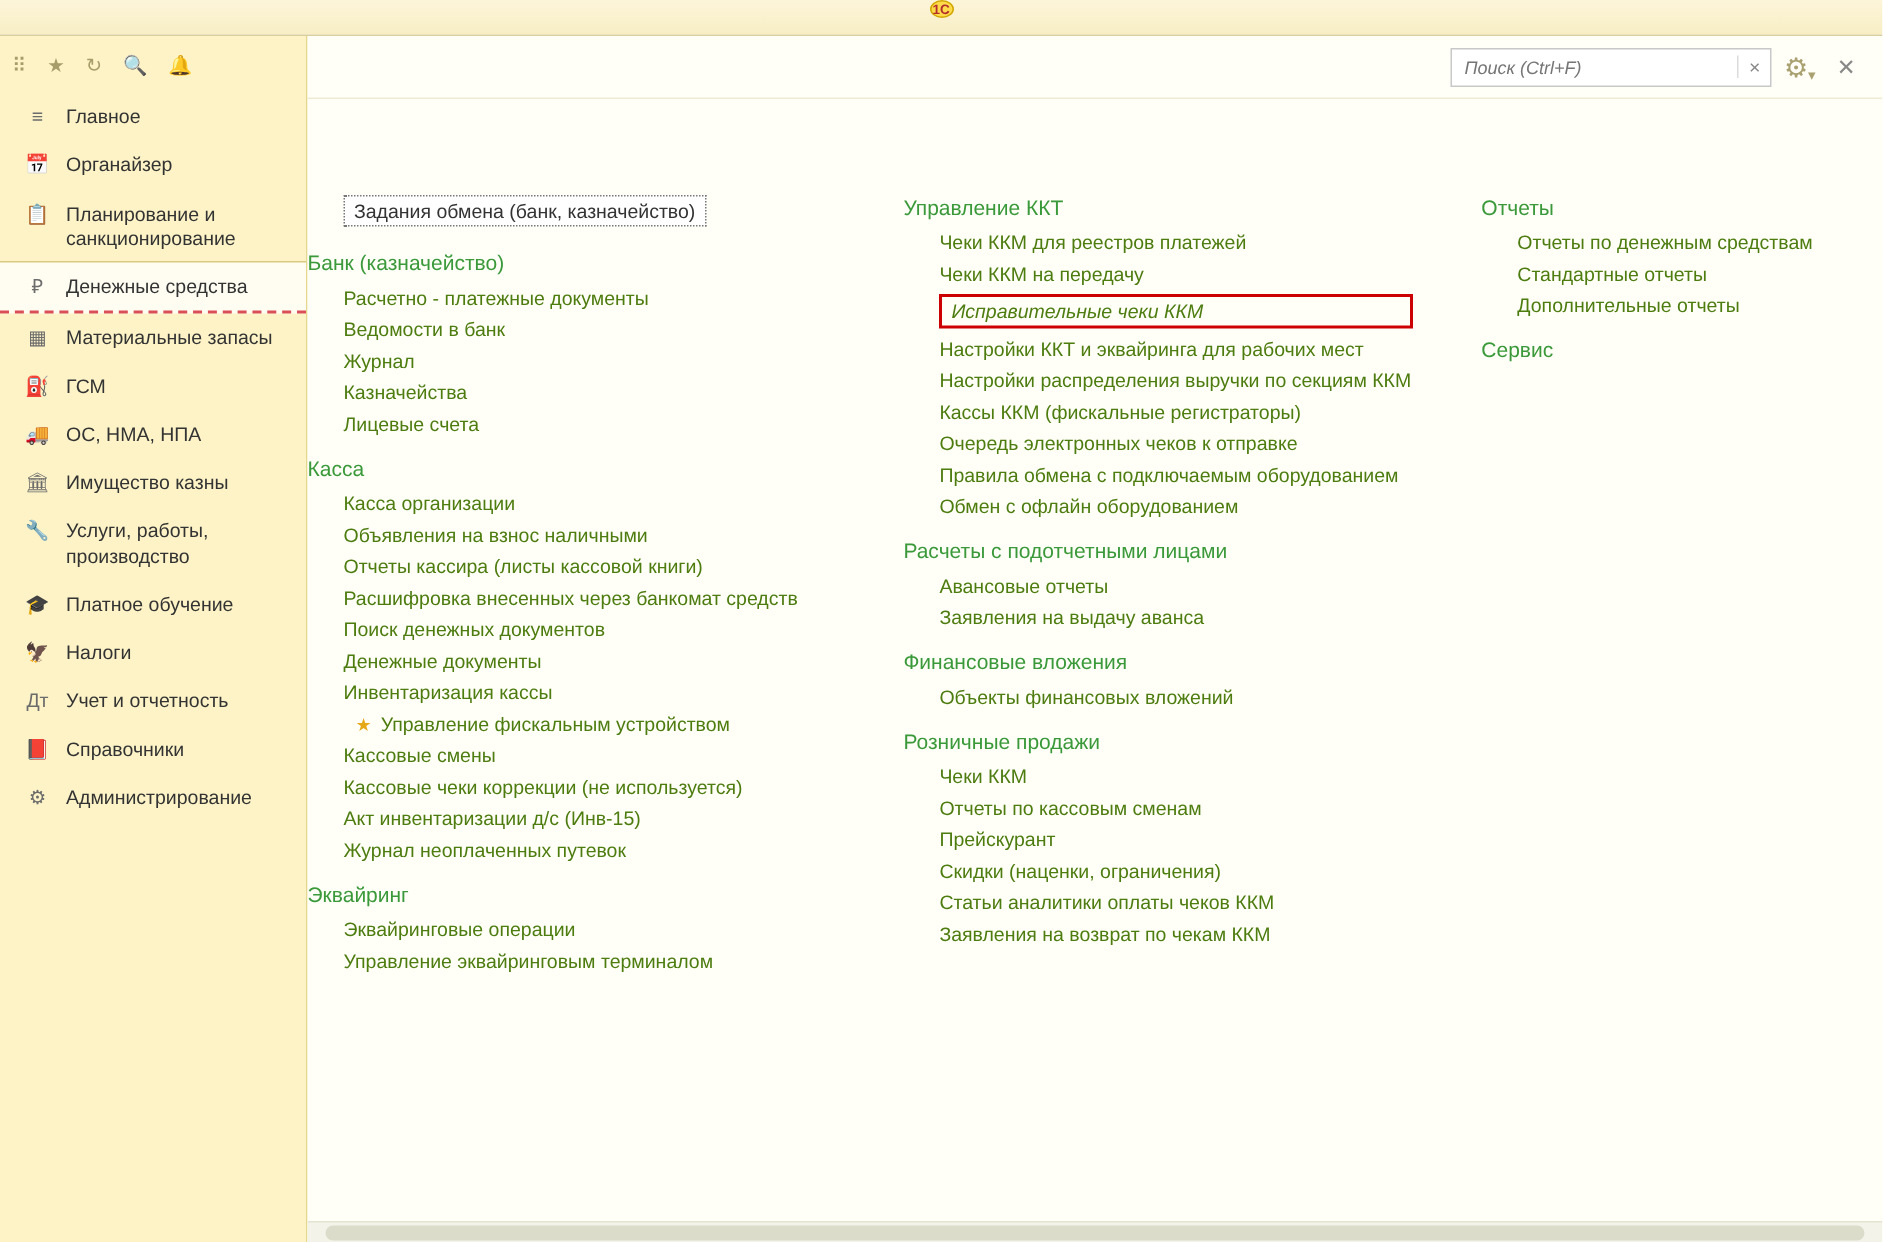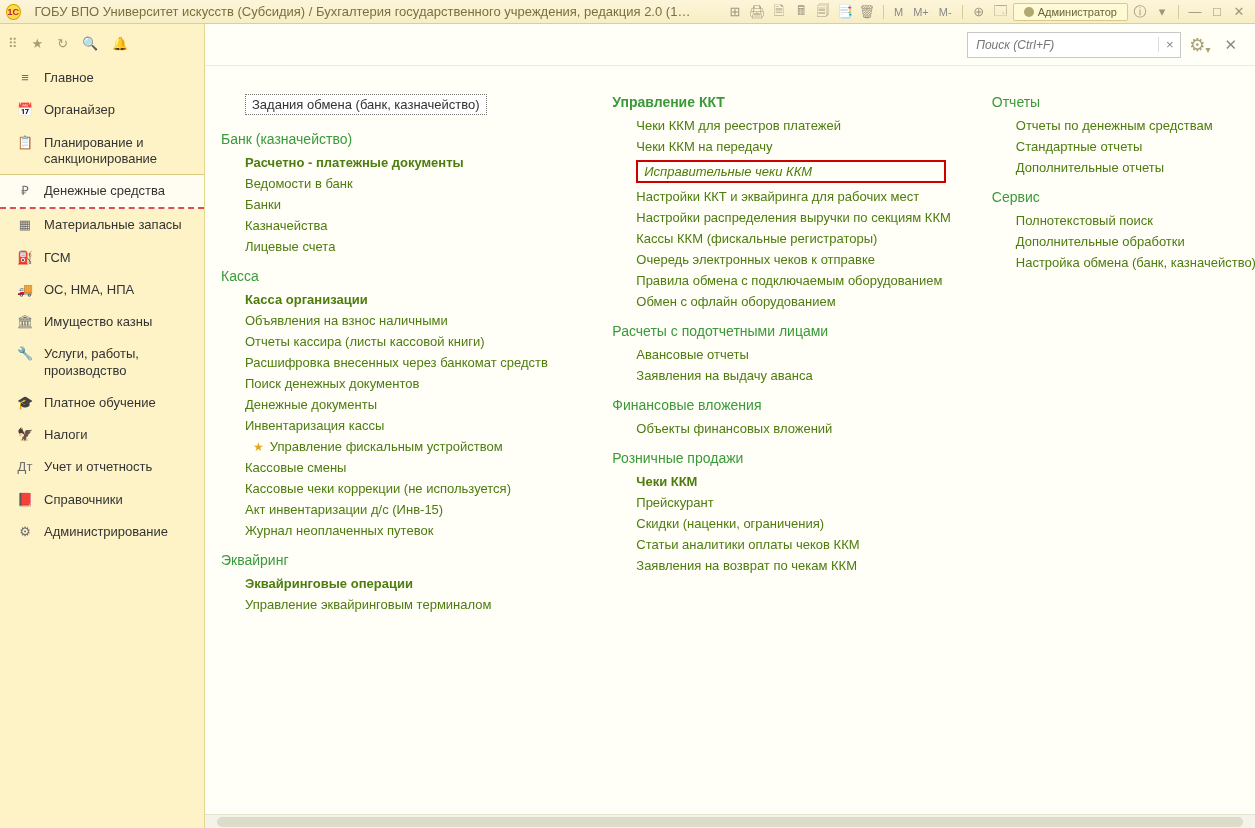--- a/index.html
+++ b/index.html
@@ -1,17 +1,17 @@
 <!DOCTYPE html>
 <html><head>
 <meta charset="utf-8">
 <style>
 html,body{margin:0;padding:0;font-family:Arial,Tahoma,sans-serif;font-size:13px;color:#333;background:#fff;}
 *{box-sizing:border-box;}
-.titlebar{height:24px;background:linear-gradient(#fdf5d9,#f7eec5);border-bottom:1px solid #d9ce9e;display:flex;align-items:center;padding:0 6px;gap:14px;color:#7a6f3e;white-space:nowrap;overflow:hidden;}
+.titlebar{height:24px;background:linear-gradient(#fdf5d9,#f7eec5);border-bottom:1px solid #d9ce9e;display:flex;align-items:center;padding:0 6px;gap:14px;color:#7a6f3e;white-space:nowrap;overflow:hidden;flex-direction:column;}
 .titlebar .logo{width:16px;height:16px;border-radius:50%;background:#ffda4a;border:1px solid #d1a800;display:inline-flex;align-items:center;justify-content:center;font-size:9px;color:#b32d2e;font-weight:bold;}
 .titlebar .title{flex:0 1 auto;overflow:hidden;text-overflow:ellipsis;}
 .titlebar .spacer{flex:1 1 auto;}
 .tb-icons{display:flex;align-items:center;gap:2px;}
 .tb-btn{width:20px;height:18px;border:1px solid transparent;border-radius:2px;display:flex;align-items:center;justify-content:center;color:#9e9480;cursor:pointer;}
 .tb-sep{width:1px;height:14px;background:#d4ca9c;margin:0 4px;}
 .tb-text{padding:0 4px;font-size:11px;color:#888;}
 .user-chip{display:flex;align-items:center;gap:4px;padding:0 10px;height:18px;background:#fefad6;border:1px solid #d6cc88;border-radius:2px;color:#6e6434;font-size:11px;}
 .user-chip .uicon{width:10px;height:10px;background:#b0a86e;border-radius:50%;}
 .main{display:flex;height:804px;}
@@ -23,27 +23,27 @@
 .sb-item.active{background:#fffdf1;border-top:1px solid #d8cb7f;border-bottom:2px dashed #d94f55;margin-top:-1px;}
 .sb-icon{width:18px;flex:0 0 18px;text-align:center;color:#6c6c6c;}
 .content{flex:1;position:relative;background:#fffef7;display:flex;flex-direction:column;overflow:hidden;}
 .content-tools{height:42px;display:flex;align-items:center;justify-content:flex-end;padding:0 18px;gap:8px;border-bottom:1px solid #f0ecd4;}
 .search-wrap{display:flex;align-items:center;border:1px solid #c8c8c8;height:26px;background:#fff;}
 .search-wrap input{border:none;outline:none;width:190px;height:22px;padding:0 8px;font-size:12px;font-style:italic;color:#888;background:transparent;}
 .search-wrap .clr{width:22px;text-align:center;color:#888;border-left:1px solid #dcdcdc;cursor:pointer;}
 .gear{font-size:18px;color:#aaa171;cursor:pointer;}
 .closex{font-size:15px;color:#888;cursor:pointer;margin-left:6px;}
 .panel-body{flex:1;overflow:auto;padding:20px 18px 16px 0;}
-.cols{display:flex;gap:46px;align-items:flex-start;padding-left:16px;}
+.cols{display:flex;gap:46px;align-items:flex-start;padding-left:0;margin-top:36px;}
 .col{min-width:0;}
 .grp-title{color:#3a9a3a;font-size:14px;margin:14px 0 8px 0;}
 .grp-title:first-child{margin-top:8px;}
 .links{display:flex;flex-direction:column;gap:6px;margin:4px 0 4px 24px;}
 .links a{color:#4d7c0f;text-decoration:none;white-space:nowrap;}
-.links .bold{font-weight:bold;}
+.links .bold{font-weight:normal;}
 .fav-row{display:flex;align-items:center;gap:6px;margin-left:8px;}
 .fav-star{color:#e6a817;font-size:12px;}
 .highlight-box{border:2px solid #c00;padding:2px 6px 2px 6px;display:inline-block;font-style:italic;}
 .exchange-box{border:1px dotted #777;background:#fff;padding:2px 6px;display:inline-block;margin:8px 0 2px 24px;}
 .hscroll{height:14px;border-top:1px solid #e3e3d2;background:#f4f3e9;margin-top:auto;}
 .hscroll-inner{height:10px;margin:2px 12px;background:#dcdccb;border-radius:5px;}
 </style>
 </head>
 <body>
 
@@ -160,21 +160,21 @@
 
     <div class="panel-body">
       <div class="cols">
 
         <div class="col" style="width:352px">
           <span class="exchange-box">Задания обмена (банк, казначейство)</span>
           <div class="grp-title">Банк (казначейство)</div>
           <div class="links" id="bank-links">
               <a class="bold">Расчетно - платежные документы</a>
               <a>Ведомости в банк</a>
-              <a>Банки</a>
+              <a>Журнал</a>
               <a>Казначейства</a>
               <a>Лицевые счета</a>
             </div>
           <div class="grp-title">Касса</div>
           <div class="links" id="kassa-links">
               <a class="bold">Касса организации</a>
               <a>Объявления на взнос наличными</a>
               <a>Отчеты кассира (листы кассовой книги)</a>
               <a>Расшифровка внесенных через банкомат средств</a>
               <a>Поиск денежных документов</a>
@@ -190,21 +190,21 @@
               <a>Журнал неоплаченных путевок</a>
             </div>
           <div class="grp-title">Эквайринг</div>
           <div class="links" id="acq-links">
               <a class="bold">Эквайринговые операции</a>
               <a>Управление эквайринговым терминалом</a>
             </div>
         </div>
 
         <div class="col" style="width:340px">
-          <div class="grp-title" style="margin-top:8px;font-weight:bold;">Управление ККТ</div>
+          <div class="grp-title" style="margin-top:8px;">Управление ККТ</div>
           <div class="links" id="kkt-links">
               <a>Чеки ККМ для реестров платежей</a>
               <a>Чеки ККМ на передачу</a>
               <a class="highlight-box">Исправительные чеки ККМ</a>
               <a>Настройки ККТ и эквайринга для рабочих мест</a>
               <a>Настройки распределения выручки по секциям ККМ</a>
               <a>Кассы ККМ (фискальные регистраторы)</a>
               <a>Очередь электронных чеков к отправке</a>
               <a>Правила обмена с подключаемым оборудованием</a>
               <a>Обмен с офлайн оборудованием</a>
@@ -214,40 +214,36 @@
               <a>Авансовые отчеты</a>
               <a>Заявления на выдачу аванса</a>
             </div>
           <div class="grp-title">Финансовые вложения</div>
           <div class="links" id="fin-links">
               <a>Объекты финансовых вложений</a>
             </div>
           <div class="grp-title">Розничные продажи</div>
           <div class="links" id="retail-links">
               <a class="bold">Чеки ККМ</a>
+              <a class="bold">Отчеты по кассовым сменам</a>
               <a>Прейскурант</a>
               <a>Скидки (наценки, ограничения)</a>
               <a>Статьи аналитики оплаты чеков ККМ</a>
               <a>Заявления на возврат по чекам ККМ</a>
             </div>
         </div>
 
         <div class="col" style="width:250px">
           <div class="grp-title" style="margin-top:8px;">Отчеты</div>
           <div class="links" id="reports-links">
               <a>Отчеты по денежным средствам</a>
               <a>Стандартные отчеты</a>
               <a>Дополнительные отчеты</a>
             </div>
           <div class="grp-title">Сервис</div>
-          <div class="links" id="service-links">
-              <a>Полнотекстовый поиск</a>
-              <a>Дополнительные обработки</a>
-              <a>Настройка обмена (банк, казначейство)</a>
-            </div>
         </div>
       </div>
     </div>
     <div class="hscroll">
         <div class="hscroll-inner"></div>
       </div>
   </section>
 </div>
 
 </body></html>

